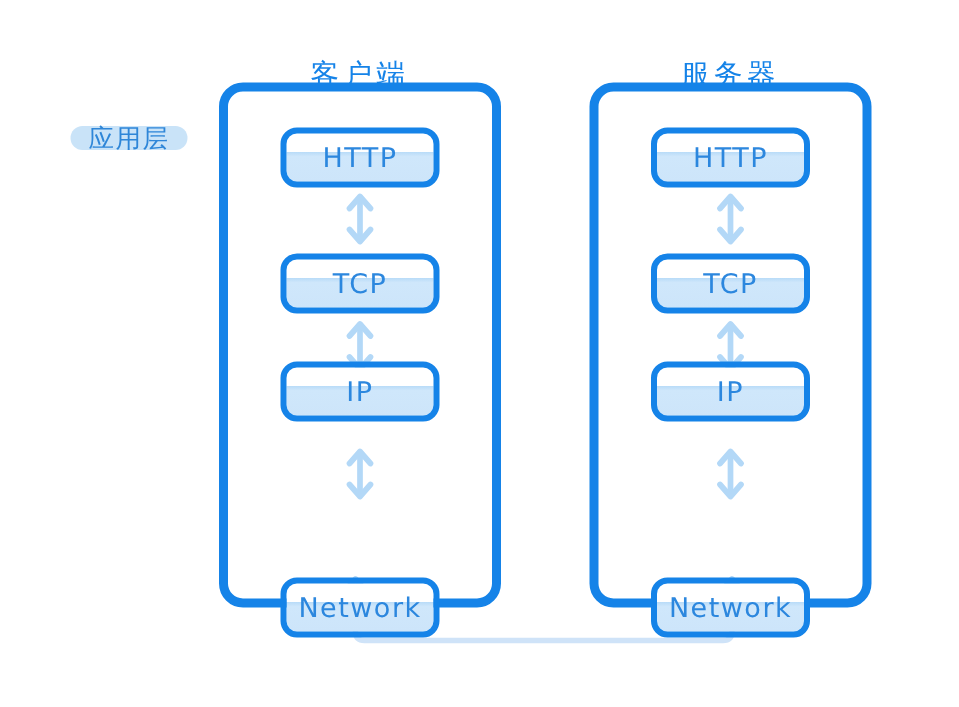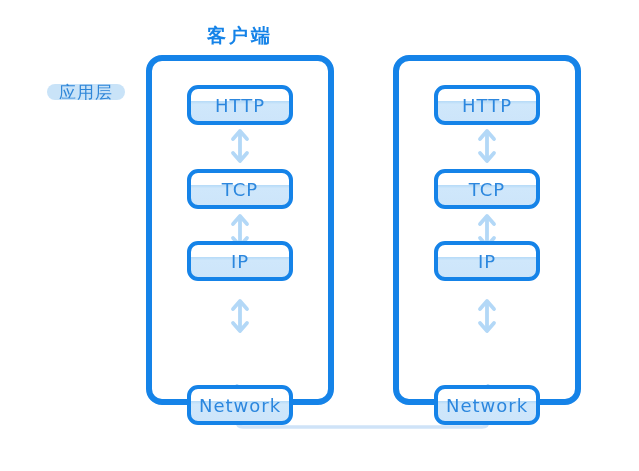--- a/index.html
+++ b/index.html
@@ -9,22 +9,22 @@
   }
   
   .pill{
     position:absolute;left:47px;width:78px;height:16px;
     background:#c9e3f8;border-radius:16px;
     color:#2e86d8;font-size:17px;letter-spacing:1px;
     display:flex;align-items:center;justify-content:center;
   }
   
   .col-title{
-    position:absolute;top:23px;height:24px;width:188px;
-    text-align:center;color:#1583e8;font-size:19px;font-weight:700;
+    position:absolute;top:37px;height:24px;width:188px;
+    text-align:center;color:#1583e8;font-size:19px;font-weight:400;
     letter-spacing:3px;
   }
   .col-title.client{left:146px;}
   .col-title.server{left:393px;}
   
   .panel{
     position:absolute;top:55px;width:188px;height:350px;box-sizing:border-box;
     border:6px solid #1583e8;border-radius:16px;background:transparent;z-index:2;
   }
   .panel.client{left:146px;}
@@ -48,20 +48,21 @@
   .connector{position:absolute;left:210px;top:378px;z-index:1;}
 </style>
 </head>
 <body>
 
 <div class="canvas">
 
   <div class="pill" style="top:84px">应用层</div>
 
   <div class="col-title client">客户端</div>
+  <div class="col-title server">服务器</div>
 
   <svg class="connector" width="300" height="60" viewBox="0 0 300 60">
     <path d="M 27,12 L 27,43 Q 27,49 33,49 L 272,49 Q 278,49 278,43 L 278,12" fill="none" stroke="#cfe3f8" stroke-width="3.6" stroke-linecap="round" stroke-linejoin="round"></path>
     <polyline points="20,16 27,8 34,16" fill="none" stroke="#b0d5f5" stroke-width="3.8" stroke-linecap="round" stroke-linejoin="round"></polyline>
     <polyline points="271,16 278,8 285,16" fill="none" stroke="#b0d5f5" stroke-width="3.8" stroke-linecap="round" stroke-linejoin="round"></polyline>
   </svg>
 
   <div class="panel client">
     <div class="proto-box pos-0">
         <span>HTTP</span>

